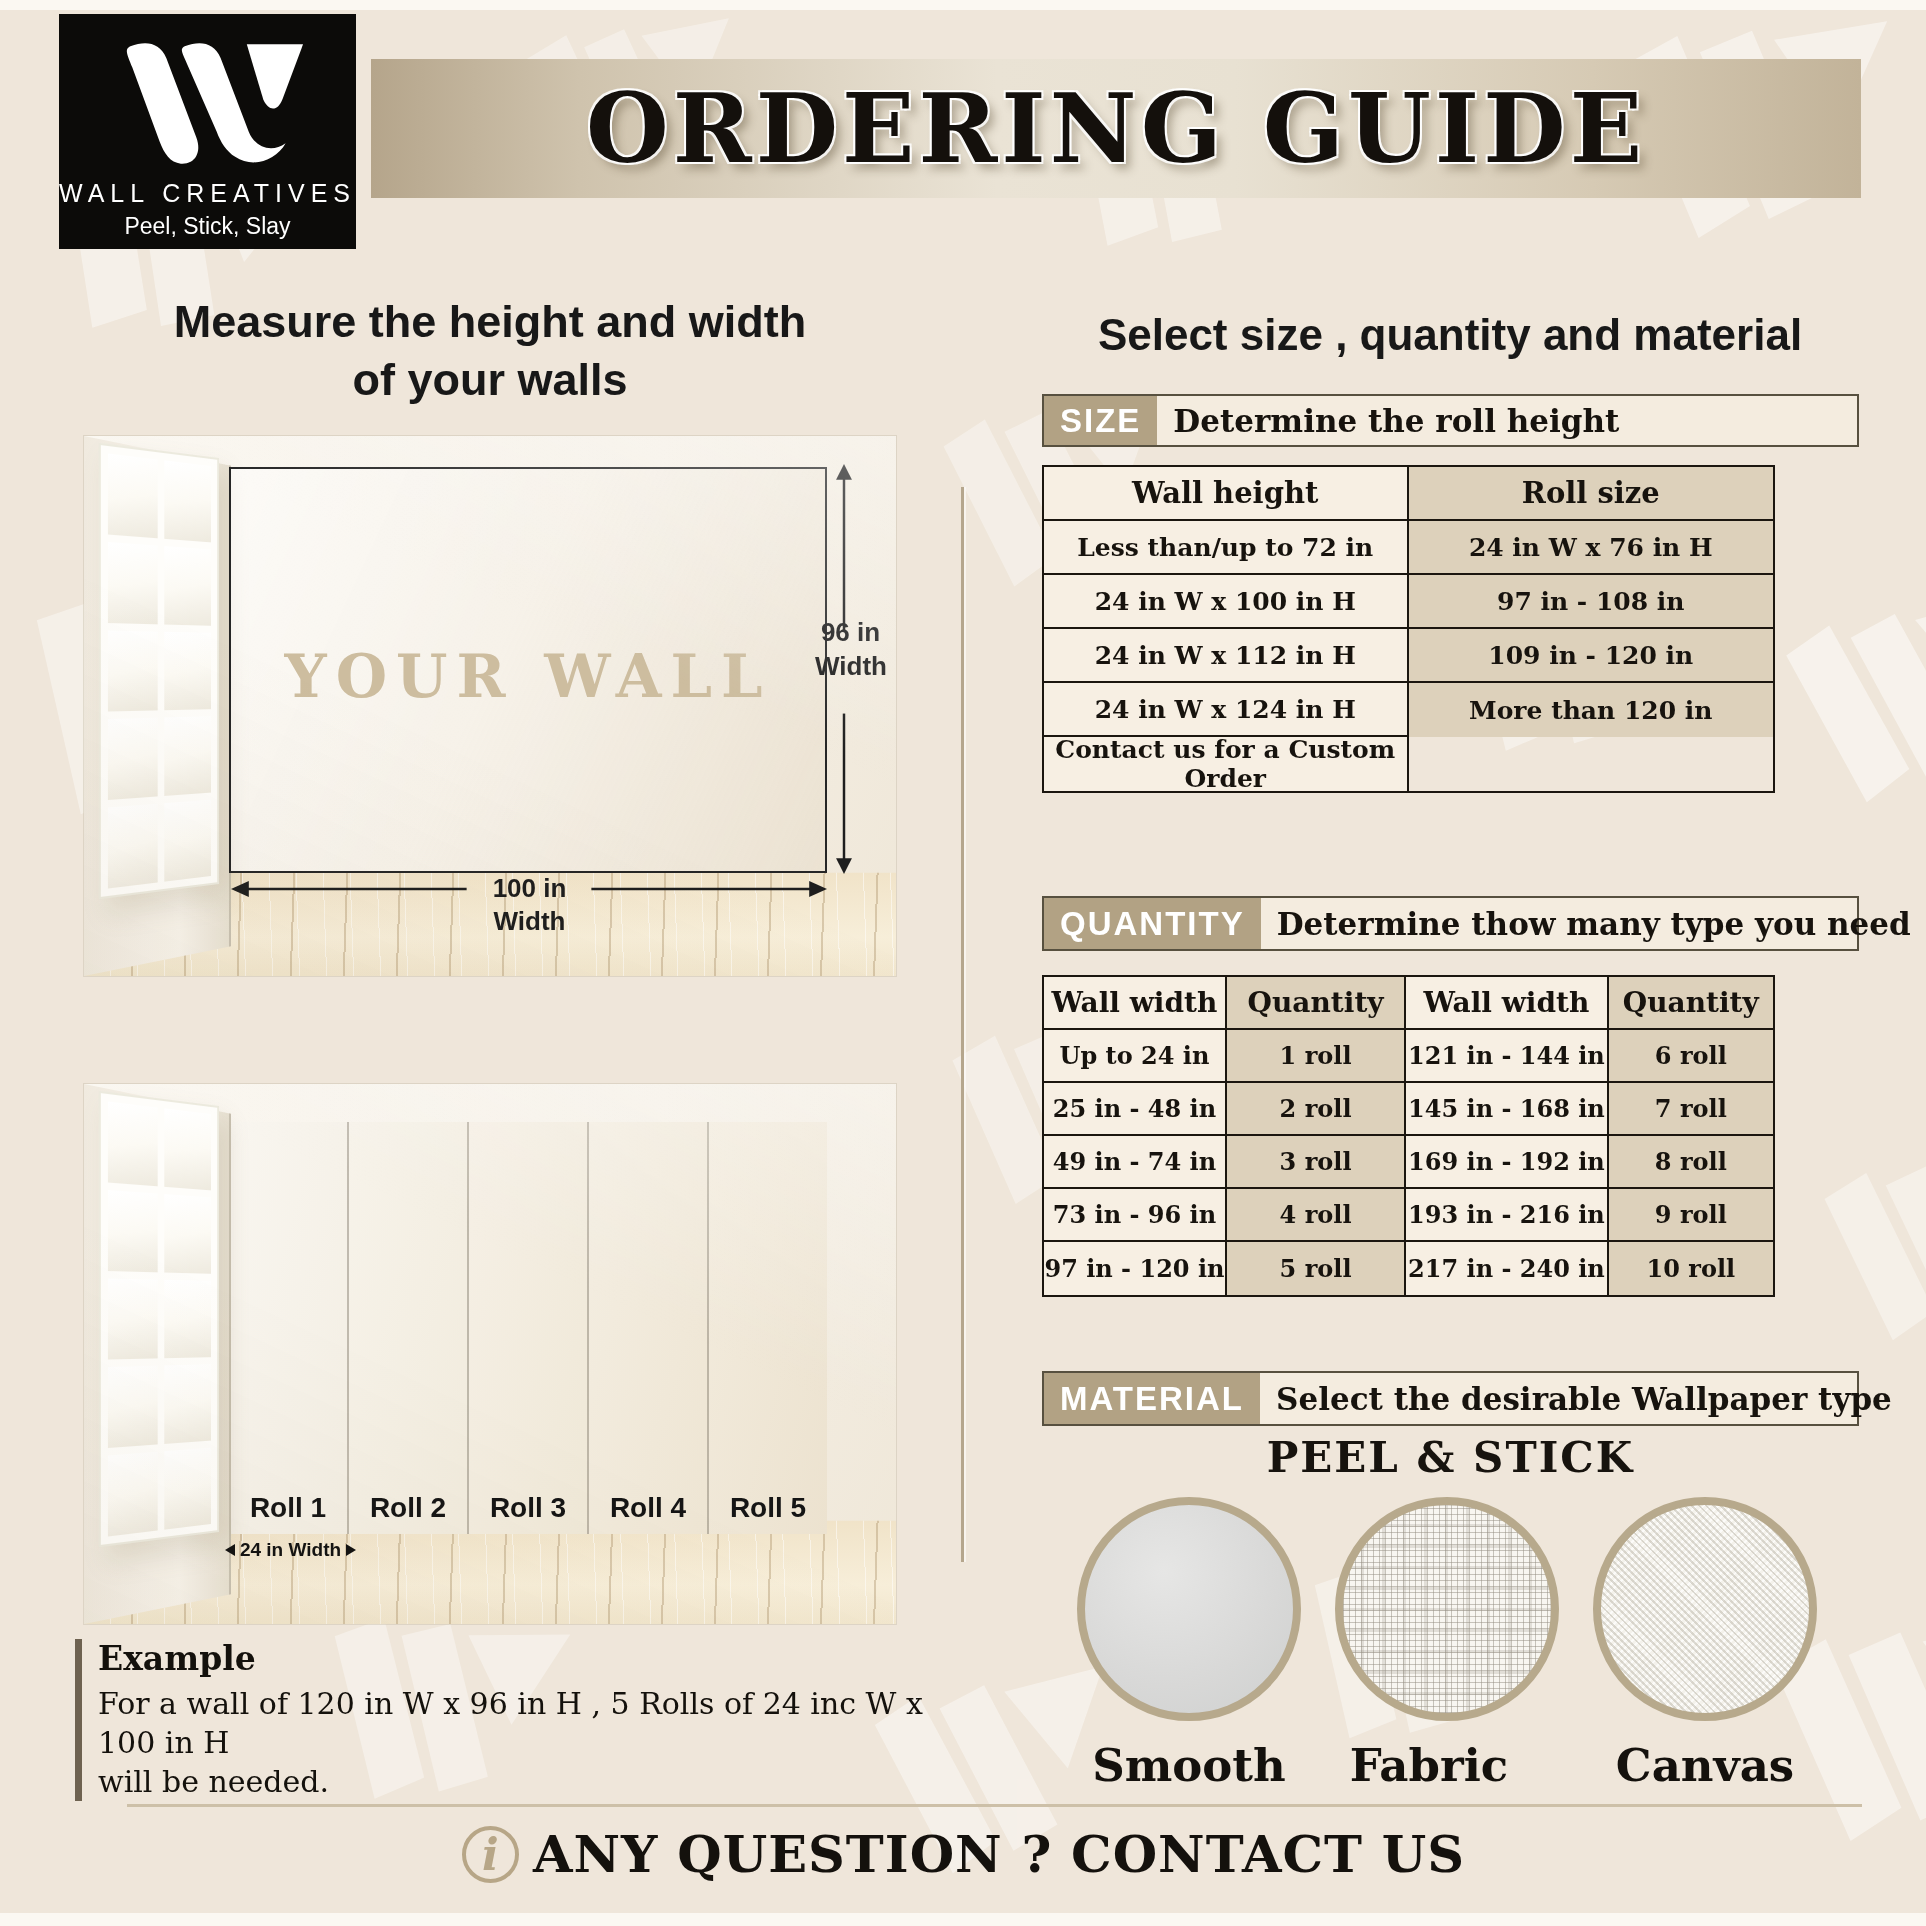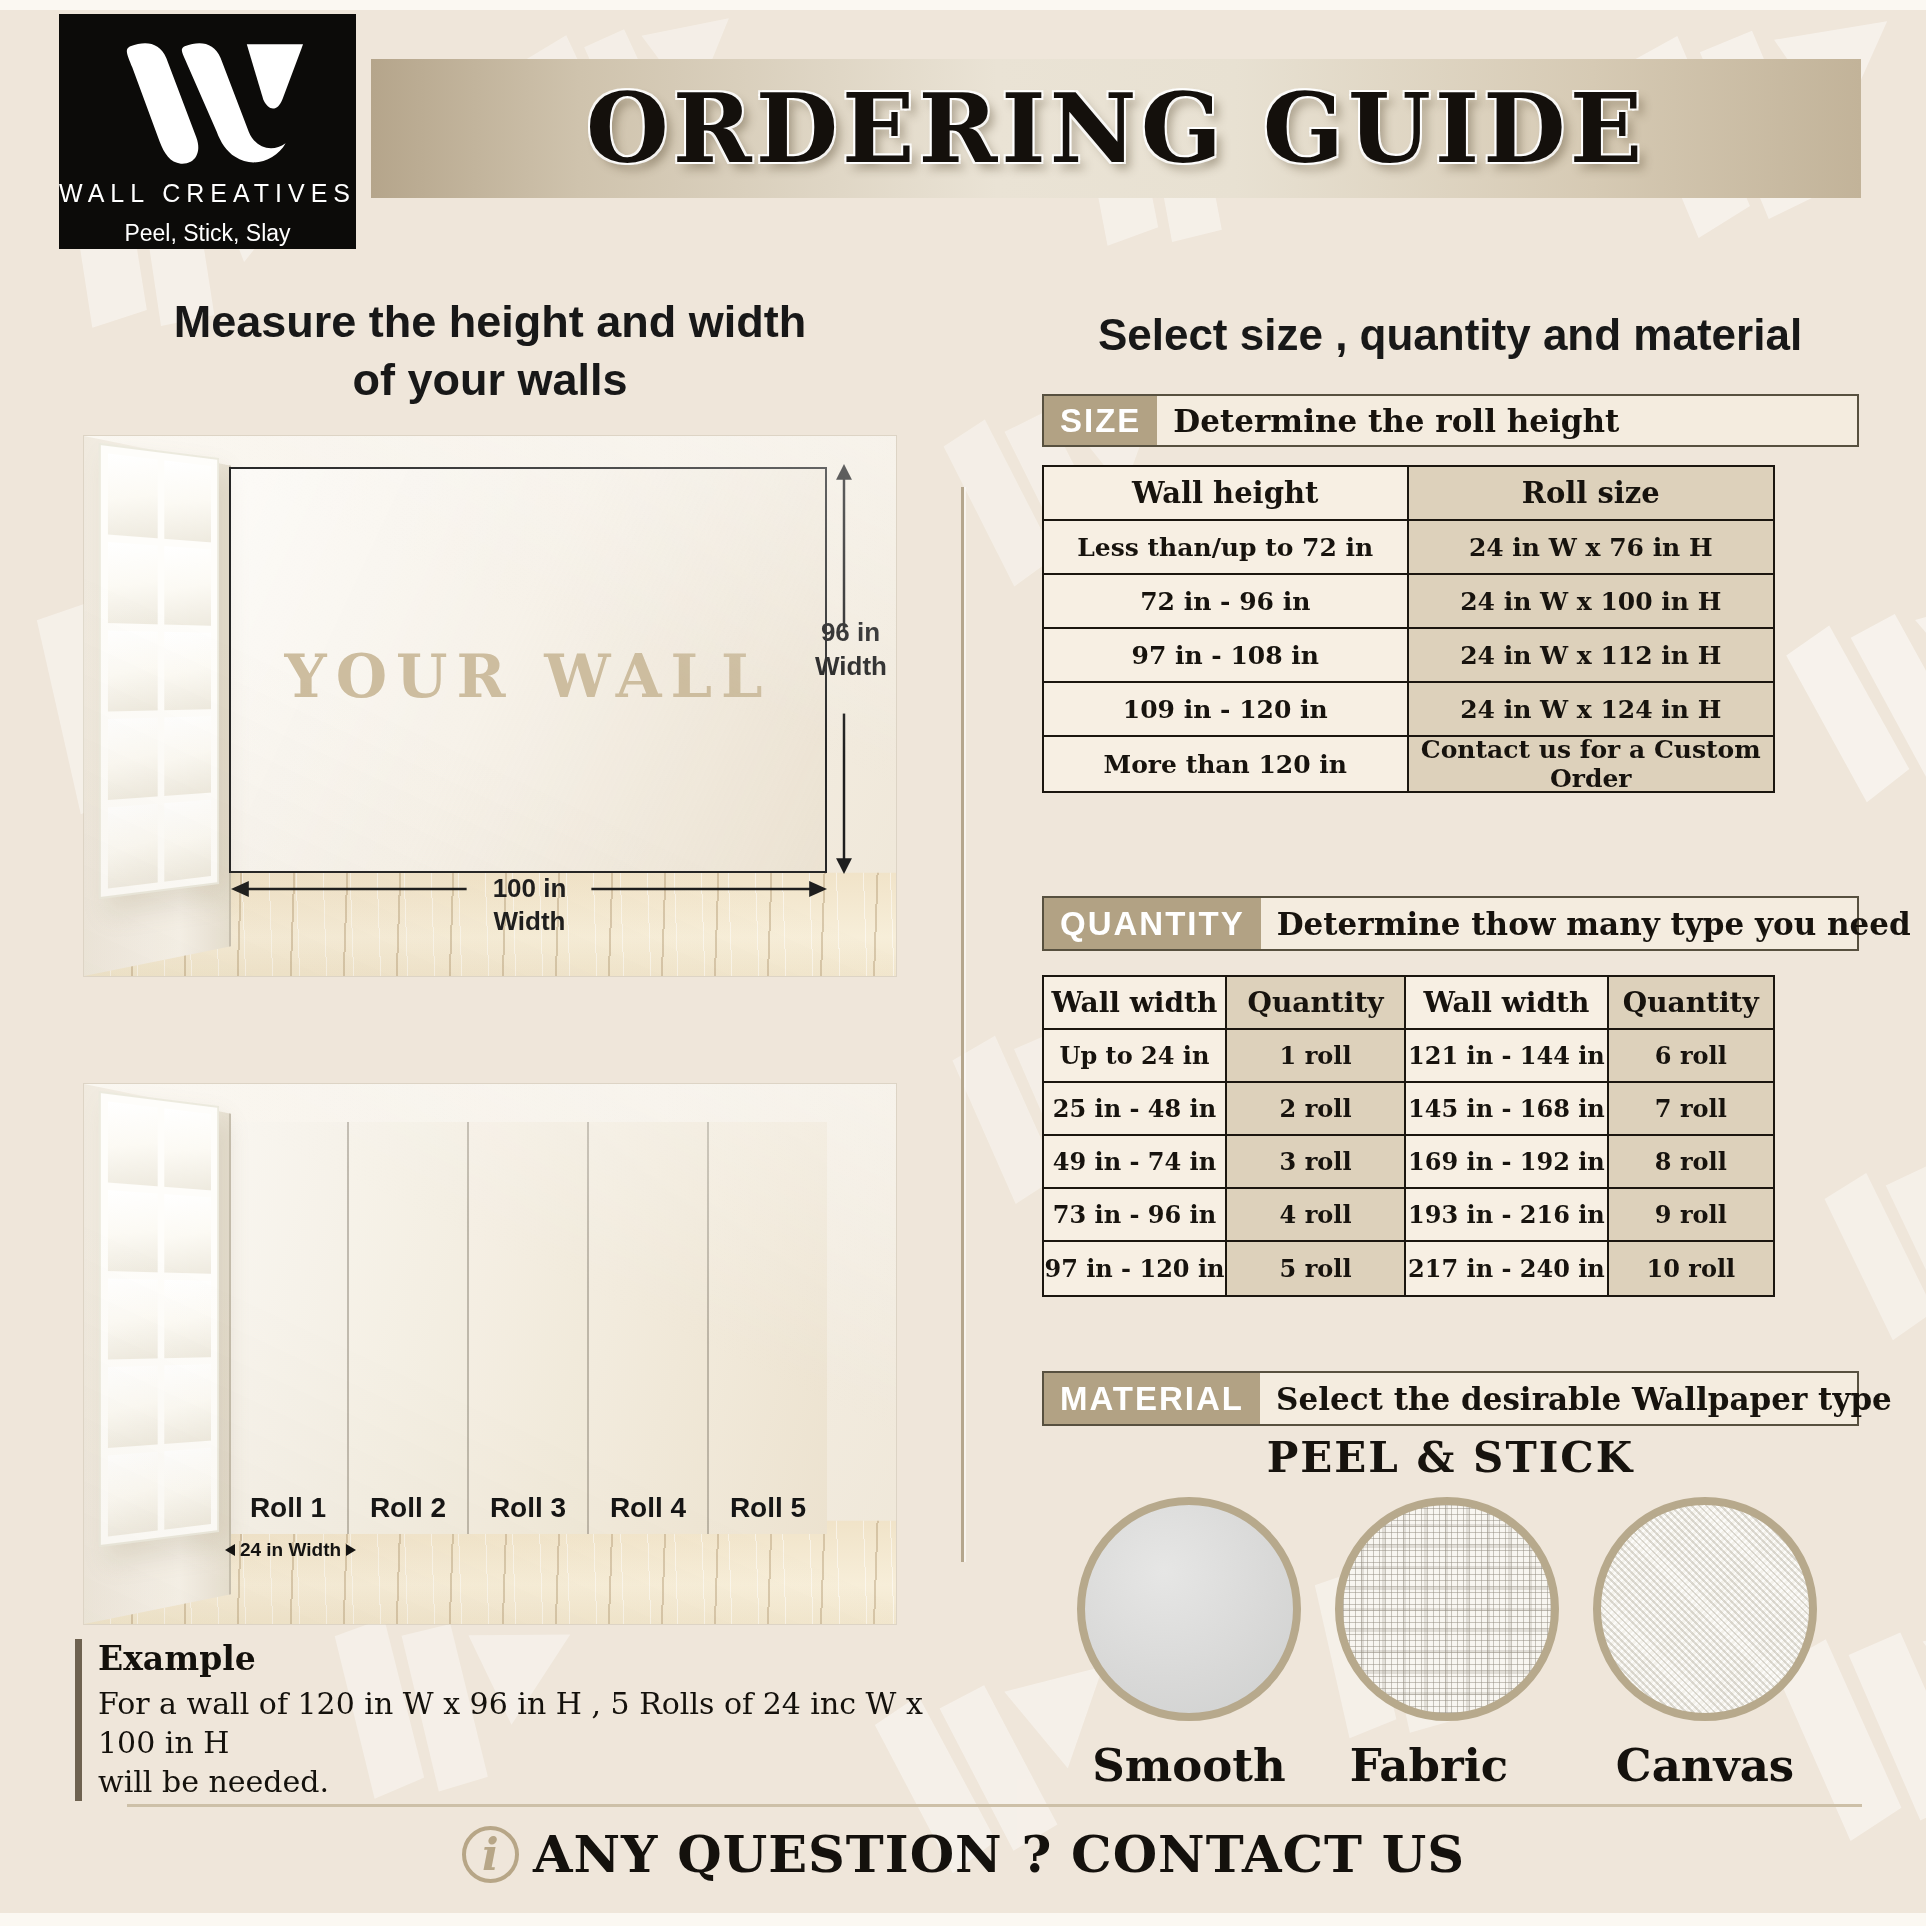--- a/index.html
+++ b/index.html
@@ -11,21 +11,21 @@
   .bg-pattern { position:absolute; left:0; top:0; width:1927px; height:1927px; pointer-events:none; }
 
   .strip-top { position:absolute; left:0; top:0; width:100%; height:10px; background:#fbf8f2; }
   .strip-bottom { position:absolute; left:0; bottom:0; width:100%; height:14px; background:#fbf8f2; }
 
   
   .logo { position:absolute; left:59px; top:14px; width:297px; height:235px; background:#0c0b09;
           display:flex; flex-direction:column; align-items:center; }
   .logo-mark { margin-top:26px; width:194px; height:127px; }
   .logo-brand { color:#fff; font-size:25px; letter-spacing:6px; margin-top:12px; white-space:nowrap; }
-  .logo-tag { color:#fff; font-size:23px; margin-top:12px; white-space:nowrap; }
+  .logo-tag { color:#fff; font-size:23px; margin-top:5px; white-space:nowrap; }
 
   
   .banner { position:absolute; left:371px; top:59px; width:1490px; height:139px;
     background:linear-gradient(90deg,#b5a58b 0%,#cfc3ad 14%,#eae3d5 42%,#e8e1d2 58%,#d6cab4 82%,#c2b399 100%);
     display:flex; align-items:center; justify-content:center; }
   .page-title { font-family:"DejaVu Serif", serif; font-weight:700; font-size:95px; letter-spacing:4px; color:#14100c;
     text-shadow:-2px -2px 0 rgba(255,255,255,.85), 2px -2px 0 rgba(255,255,255,.85),
                 -2px 2px 0 rgba(255,255,255,.85), 2px 2px 0 rgba(255,255,255,.85),
                  6px 7px 10px rgba(70,55,30,.35); white-space:nowrap; }
 
@@ -302,21 +302,20 @@
 
   <div class="secbar" id="size-bar">
     <span class="badge">SIZE</span>
     <span class="sectitle">Determine the roll height</span>
   </div>
   <div class="tbl" id="size-table">
     <div class="cell">Wall height</div>
     <div class="cell">Roll size</div>
     <div class="cell">Less than/up to 72 in</div>
     <div class="cell">24 in W x 76 in H</div>
-    <div class="cell">72 in - 96 in</div>
     <div class="cell">24 in W x 100 in H</div>
     <div class="cell">97 in - 108 in</div>
     <div class="cell">24 in W x 112 in H</div>
     <div class="cell">109 in - 120 in</div>
     <div class="cell">24 in W x 124 in H</div>
     <div class="cell">More than 120 in</div>
     <div class="cell">Contact us for a Custom Order</div>
   </div>
 
   <div class="secbar" id="qty-bar">

